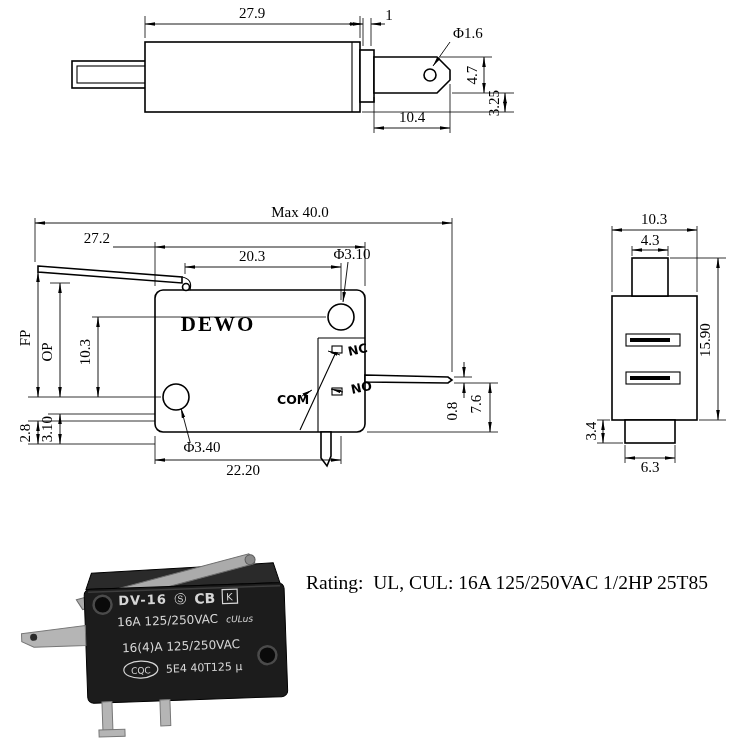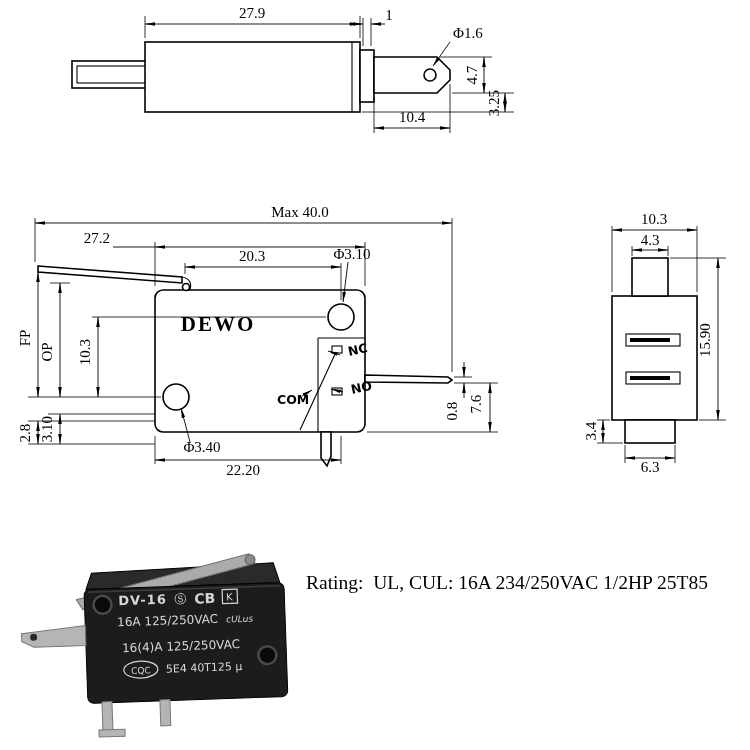--- a/index.html
+++ b/index.html
@@ -207,21 +207,21 @@
     <text class="ph" x="118" y="624" font-size="12">16A 125/250VAC</text>
     <text class="ph" x="227" y="624" font-size="9" font-style="italic">cULus</text>
     <text class="ph" x="122" y="650" font-size="12">16(4)A 125/250VAC</text>
     <ellipse cx="140" cy="668" rx="17" ry="8.5" fill="none" stroke="#d6d6d6" stroke-width="1.2"></ellipse>
     <text class="ph" x="140" y="672" font-size="9" text-anchor="middle">CQC</text>
     <text class="ph" x="165" y="672" font-size="11">5E4  40T125 μ</text>
   </g>
 </svg>
 
 <div class="specs">
-  <div class="spec">Rating:  UL, CUL: 16A 234/250VAC 1/2HP 25T85</div>
+  <div class="spec">Rating:  UL, CUL: 16A 125/250VAC 1/2HP 25T85</div>
   
   
   
   
   
 </div>
 
 </div>
 
 </body></html>

